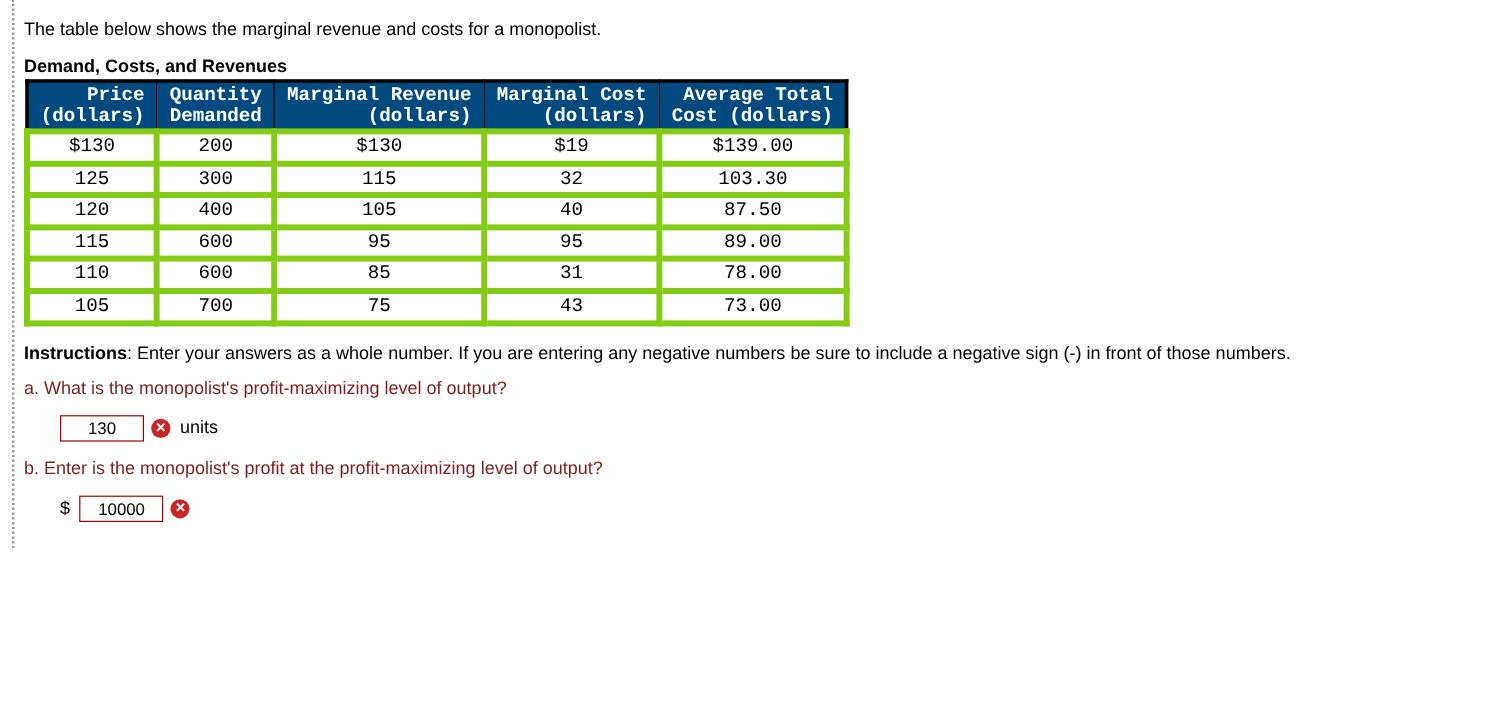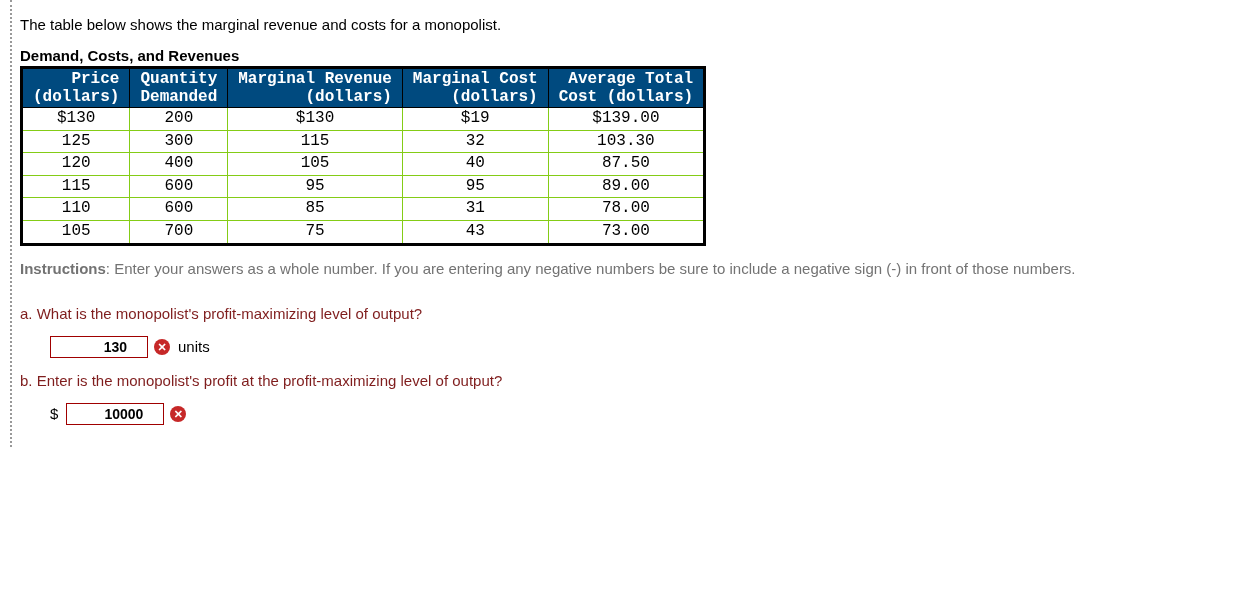--- a/index.html
+++ b/index.html
@@ -32,43 +32,42 @@
     background: #004a7f;
     color: #fff;
     font-weight: bold;
     font-family: "Courier New", monospace;
     padding: 1px 10px;
     border: 1px solid #000;
     white-space: nowrap;
     text-align: right;
   }
   table.data td {
-    border: 1px solid #84cc16;
+    border: 5px solid #84cc16;
     padding: 0 10px;
     line-height: 1.35;
   }
   .instructions {
-    margin: 14px 0 28px 0;
-    color: #737373;
+    margin: 14px 0 12px 0;
+    color: #000000;
   }
   .qtext { margin: 10px 0 14px 0; color:#7f1d1d; }
   .answer-row {
     display: flex;
     align-items: center;
     gap: 6px;
     margin: 0 0 14px 30px;
   }
   .answer-input {
     border: 1px solid #a00000;
-    padding: 2px 20px;
+    padding: 2px 6px;
     font-size: 14px;
-    text-align: right;
+    text-align: center;
     width: 56px;
     font-family: Arial, sans-serif;
-    font-weight: bold;
   }
   .x-icon {
     width: 16px;
     height: 16px;
     background: #c62828;
     border-radius: 50%;
     color: #fff;
     font-size: 11px;
     line-height: 16px;
     text-align: center;

